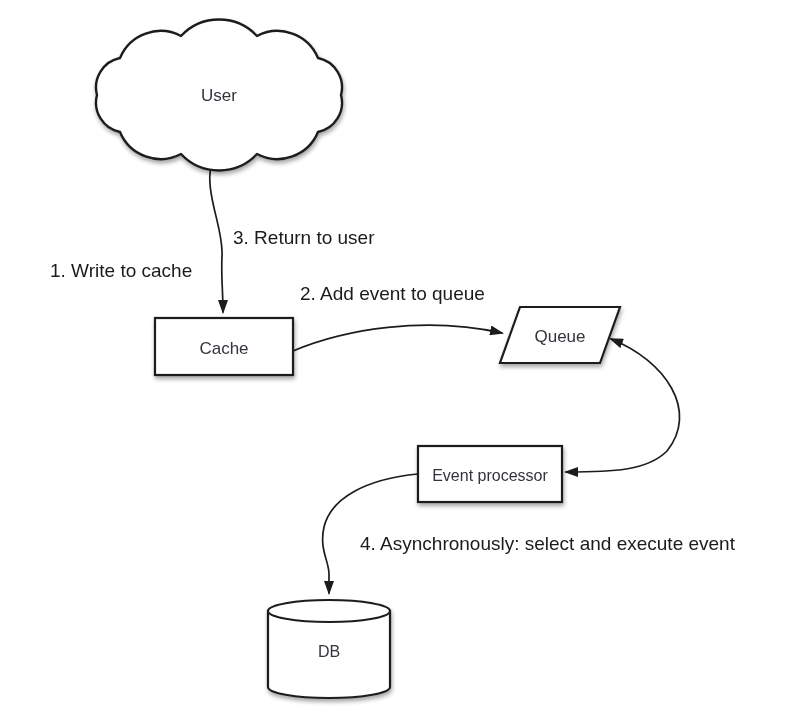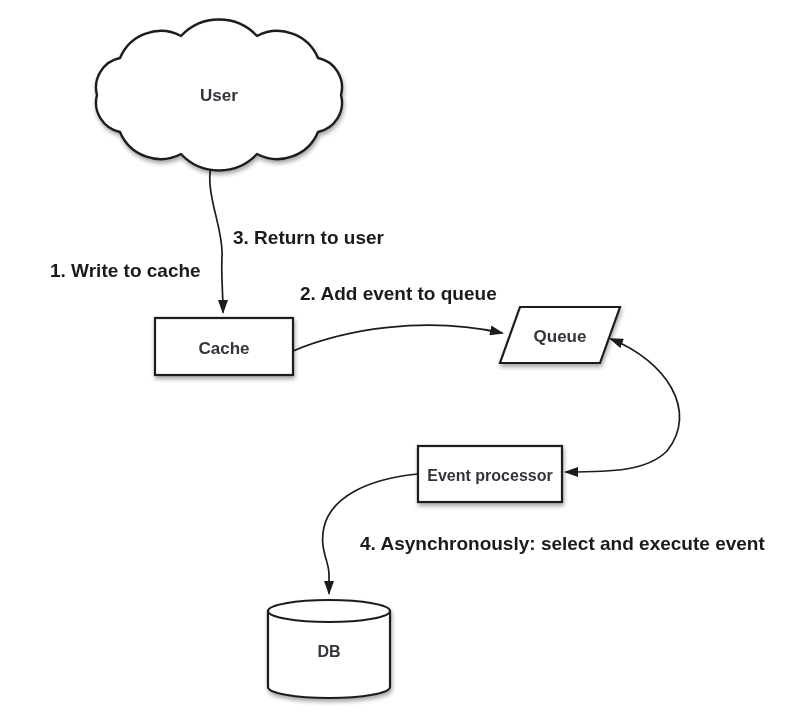--- a/index.html
+++ b/index.html
@@ -7,21 +7,20 @@
     padding: 0;
     background: #ffffff;
   }
   .canvas {
     position: relative;
     width: 786px;
     height: 728px;
     background: #ffffff;
     overflow: hidden;
     font-family: "Liberation Sans", sans-serif;
-    font-weight: bold;
   }
   svg { display: block; }
   .shape {
     fill: #ffffff;
     stroke: #1c1c1c;
     stroke-width: 2.2px;
   }
   .cloud-shape {
     fill: #ffffff;
     stroke: #1c1c1c;

